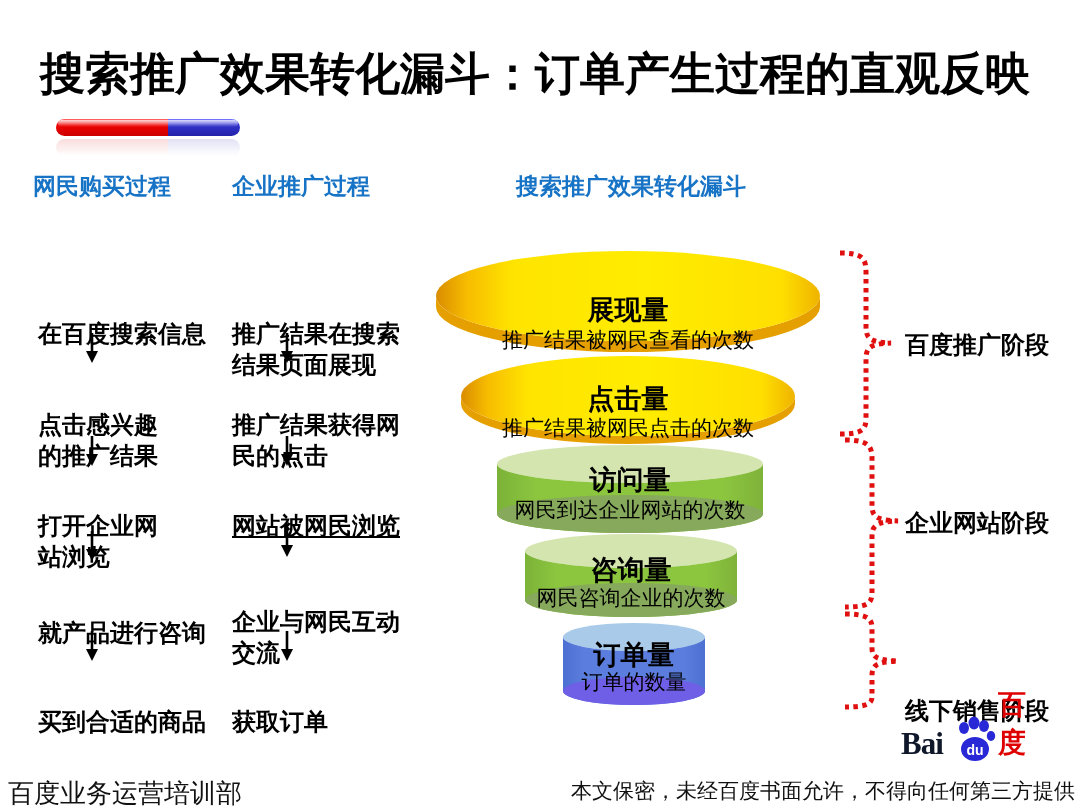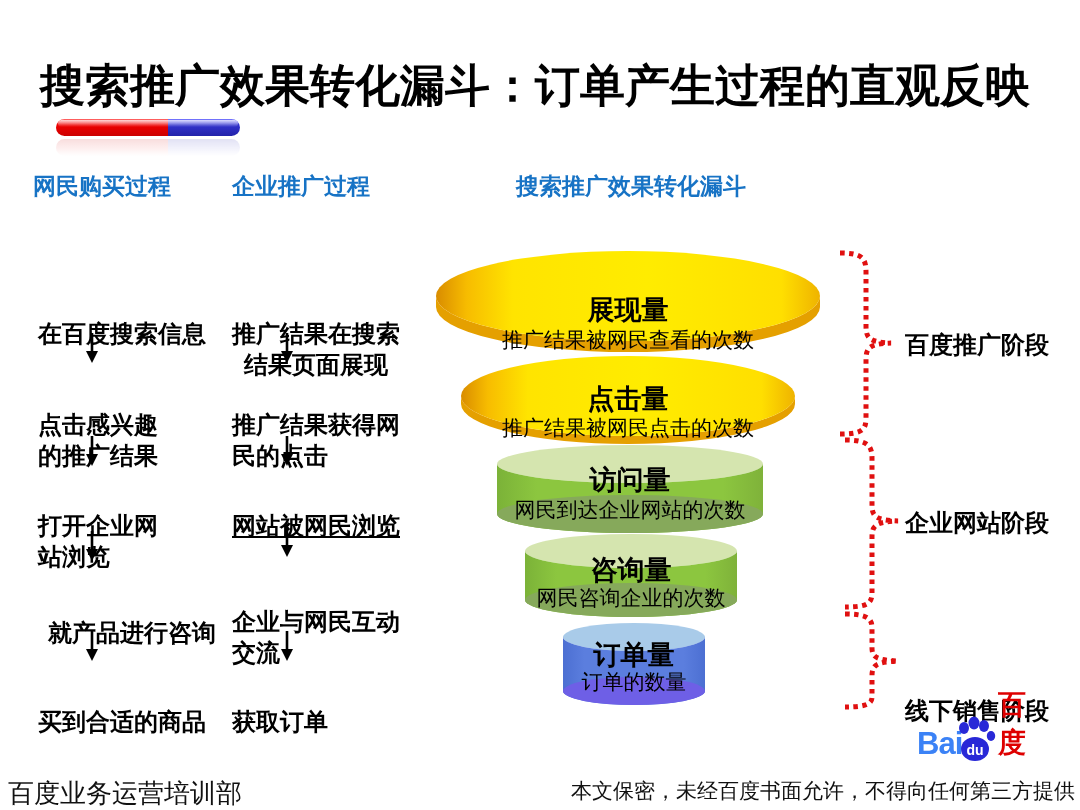--- a/index.html
+++ b/index.html
@@ -3,21 +3,21 @@
 <meta charset="utf-8">
 <style>
   * { margin:0; padding:0; box-sizing:border-box; }
   html,body { background:#fff; }
   .slide {
     position:relative; width:1080px; height:810px; background:#fff; overflow:hidden;
     font-family:"Liberation Sans", sans-serif;
   }
   .title {
     position:absolute; left:40px; top:44px; width:1010px;
-    font-size:45px; font-weight:bold; color:#000; letter-spacing:0px; white-space:nowrap;margin-top:12px;
+    font-size:45px; font-weight:bold; color:#000; letter-spacing:0px; white-space:nowrap;
   }
   
   .pill { position:absolute; left:56px; top:119px; width:184px; height:17px;
           border-radius:9px; overflow:hidden; display:flex; }
   .pill-red { width:61%; height:100%; background:linear-gradient(to bottom,#f66 0%,#e00 35%,#c00 100%); }
   .pill-blue { width:39%; height:100%; background:linear-gradient(to bottom,#77f 0%,#33c 35%,#22a 100%); }
   .pill-gloss { position:absolute; left:2px; top:1px; right:2px; height:7px;
           border-radius:6px; background:linear-gradient(to bottom,rgba(255,255,255,.75),rgba(255,255,255,0)); }
   .pill-mirror { top:139px; transform:scaleY(-1); opacity:.25; filter:blur(.6px); }
   .pill-fade { position:absolute; left:50px; top:138px; width:196px; height:22px;
@@ -25,22 +25,22 @@
   .col-header { position:absolute; top:171px; font-size:23px; font-weight:bold; color:#1773C5; white-space:nowrap; }
   .step { position:absolute; font-size:24px; font-weight:bold; color:#000;
           line-height:31px; white-space:pre-line;margin-top:40px; }
   .arr { position:absolute; width:16px; height:30px; }
   .stage-label { position:absolute; left:905px; font-size:24px; font-weight:bold; color:#000; white-space:nowrap; }
   .funnel-svg { position:absolute; left:0; top:0; }
   .funnel-title { font-size:27px; font-weight:bold; fill:#000; }
   .funnel-sub { font-size:21px; font-weight:500; fill:#000; }
   
   .logo { position:absolute; left:901px; top:715px; width:150px; height:48px; }
-  .logo-bai { position:absolute; left:16px; bottom:1px; font-size:31px; font-weight:bold;
-              color:#3b82f6; letter-spacing:-1px; }
+  .logo-bai { position:absolute; left:0; bottom:1px; font-size:31px; font-weight:bold;
+              color:#0f172a; letter-spacing:-1px;font-family:Liberation Serif, serif; }
   .logo-paw { position:absolute; left:55px; top:0; }
   .logo-cn  { position:absolute; left:97px; bottom:1px; font-size:28px; font-weight:bold; color:#DE0000;margin-top:24px; }
   .footer-left { position:absolute; left:8px; top:776px; font-size:26px; color:#111;
               font-family:"Liberation Serif", serif; }
   .footer-right { position:absolute; right:5px; top:777px; width:520px; text-align:right;
               font-size:21px; color:#111; font-family:"Liberation Serif", serif; white-space:nowrap; }
 </style>
 </head>
 <body>
 
@@ -73,28 +73,28 @@
   <svg class="arr" style="left:84px; top:436px;" viewBox="0 0 16 30">
       <line x1="8" y1="0" x2="8" y2="19" stroke="#000" stroke-width="2.6"></line>
       <polygon points="2,18 14,18 8,30" fill="#000"></polygon>
     </svg>
   <div class="step" style="left:38px; top:470px;">打开企业网
 站浏览</div>
   <svg class="arr" style="left:84px; top:531px;" viewBox="0 0 16 30">
       <line x1="8" y1="0" x2="8" y2="19" stroke="#000" stroke-width="2.6"></line>
       <polygon points="2,18 14,18 8,30" fill="#000"></polygon>
     </svg>
-  <div class="step" style="left:48px; top:577px;">就产品进行咨询</div>
+  <div class="step" style="left:38px; top:577px;">就产品进行咨询</div>
   <svg class="arr" style="left:84px; top:631px;" viewBox="0 0 16 30">
       <line x1="8" y1="0" x2="8" y2="19" stroke="#000" stroke-width="2.6"></line>
       <polygon points="2,18 14,18 8,30" fill="#000"></polygon>
     </svg>
   <div class="step" style="left:38px; top:666px;">买到合适的商品</div>
 
-  <div class="step" style="left:232px; top:278px;text-align:center;">推广结果在搜索
+  <div class="step" style="left:232px; top:278px;">推广结果在搜索
 结果页面展现</div>
   <svg class="arr" style="left:279px; top:333px;" viewBox="0 0 16 30">
       <line x1="8" y1="0" x2="8" y2="19" stroke="#000" stroke-width="2.6"></line>
       <polygon points="2,18 14,18 8,30" fill="#000"></polygon>
     </svg>
   <div class="step" style="left:232px; top:369px;">推广结果获得网
 民的点击</div>
   <svg class="arr" style="left:279px; top:436px;" viewBox="0 0 16 30">
       <line x1="8" y1="0" x2="8" y2="19" stroke="#000" stroke-width="2.6"></line>
       <polygon points="2,18 14,18 8,30" fill="#000"></polygon>

